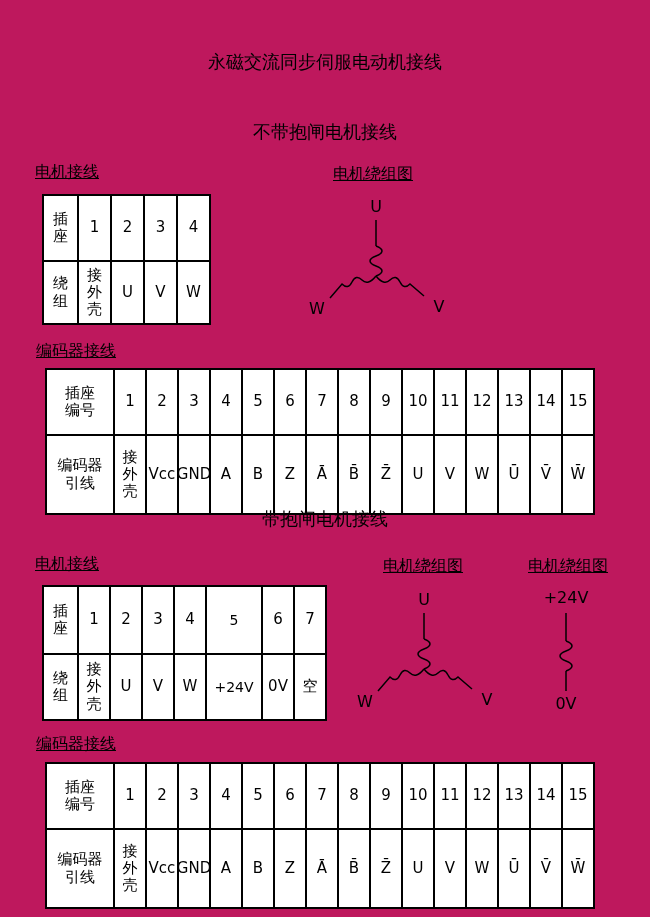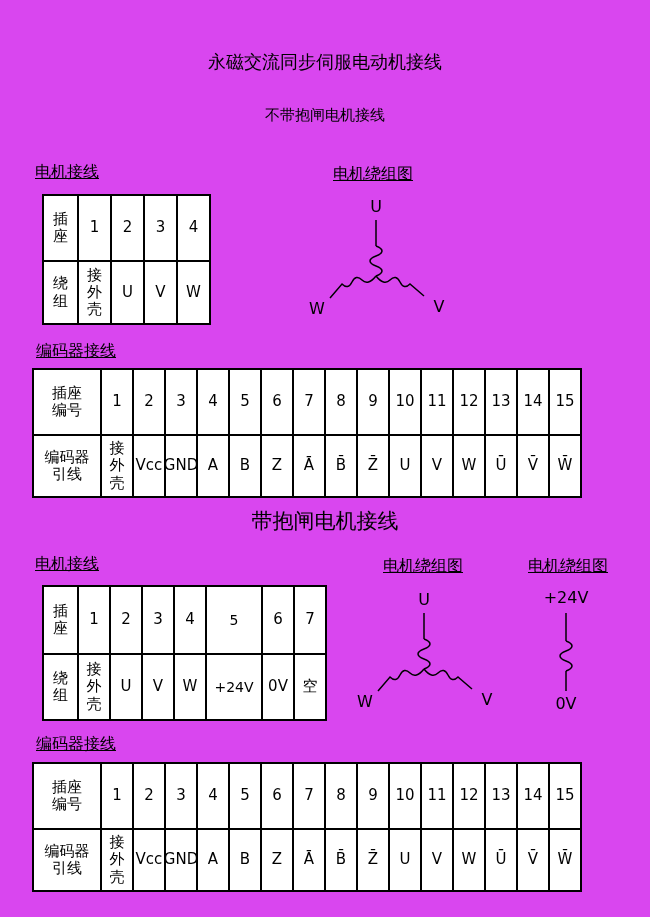--- a/index.html
+++ b/index.html
@@ -4,30 +4,30 @@
 <style>
   * { margin:0; padding:0; box-sizing:border-box; }
   html,body { background:#ffffff; }
   body {
     font-family:"DejaVu Sans","Liberation Sans",sans-serif;
     color:#000;
   }
   .page {
     position:relative;
     width:650px; height:917px;
-    background:#d946ef;
+    background:#be185d;
     overflow:hidden;
   }
   .center-text {
     position:absolute; left:0; width:650px;
     text-align:center;
   }
   .title   { top:50px;  font-size:18px; }
-  .heading1{ top:106px; font-size:15px; }
-  .heading2{ top:507px; font-size:21px; }
+  .heading1{ top:120px; font-size:18px; }
+  .heading2{ top:507px; font-size:18px; }
   .lbl { position:absolute; font-size:16px; white-space:nowrap;text-decoration:underline; }
   .label-motor1   { left:35px;  top:162px; }
   .label-winding1 { left:333px; top:164px; }
   .label-enc1     { left:36px;  top:341px; }
   .label-motor2   { left:35px;  top:554px; }
   .label-winding2 { left:383px; top:556px; }
   .label-brake    { left:528px; top:556px; }
   .label-enc2     { left:36px;  top:734px; }
 
   .wtable {
@@ -47,27 +47,27 @@
     overflow:hidden;
     flex:0 0 auto;
   }
   .cell + .cell { border-left:2px solid #000; }
 
   .motor1 { left:42px; top:194px; }
   .motor1 .cell { width:33px; }
   .motor1 .trow:nth-child(1) { height:64px; }
   .motor1 .trow:nth-child(2) { height:63px; }
 
-  .enc { left:32px; }
+  .enc { left:45px; }
   .enc1 { top:368px; }
   .enc2 { top:762px; }
   .enc .cell { width:32px; }
   .enc .cell.head { width:66px; }
   .enc .trow:nth-child(1) { height:64px; }
-  .enc .trow:nth-child(2) { height:62px; }
+  .enc .trow:nth-child(2) { height:79px; }
 
   .motor2 { left:42px; top:585px; }
   .motor2 .cell { width:32px; }
   .motor2 .cell.head { width:33px; }
   .motor2 .cell:nth-child(6) { width:56px; font-size:14px; }
   .motor2 .trow:nth-child(1) { height:66px; }
   .motor2 .trow:nth-child(2) { height:66px; }
 
   .diagram { position:absolute; }
   .svg-wind1 { left:300px; top:190px; }

